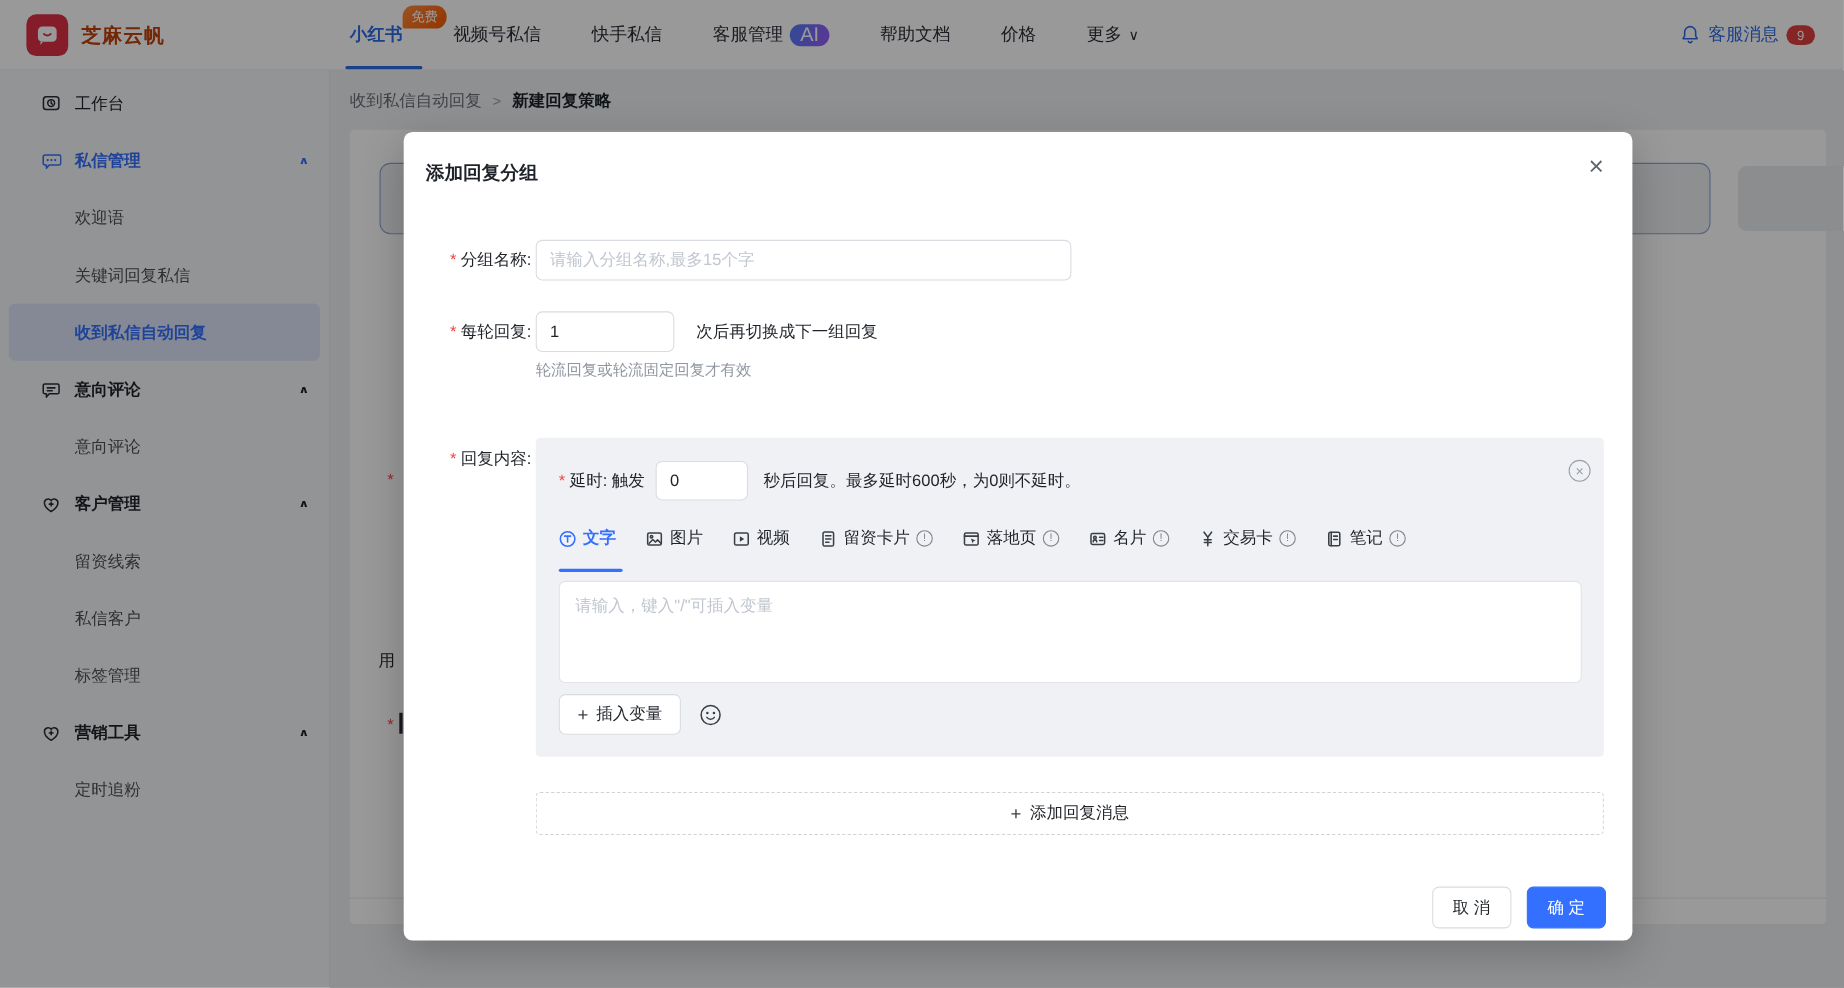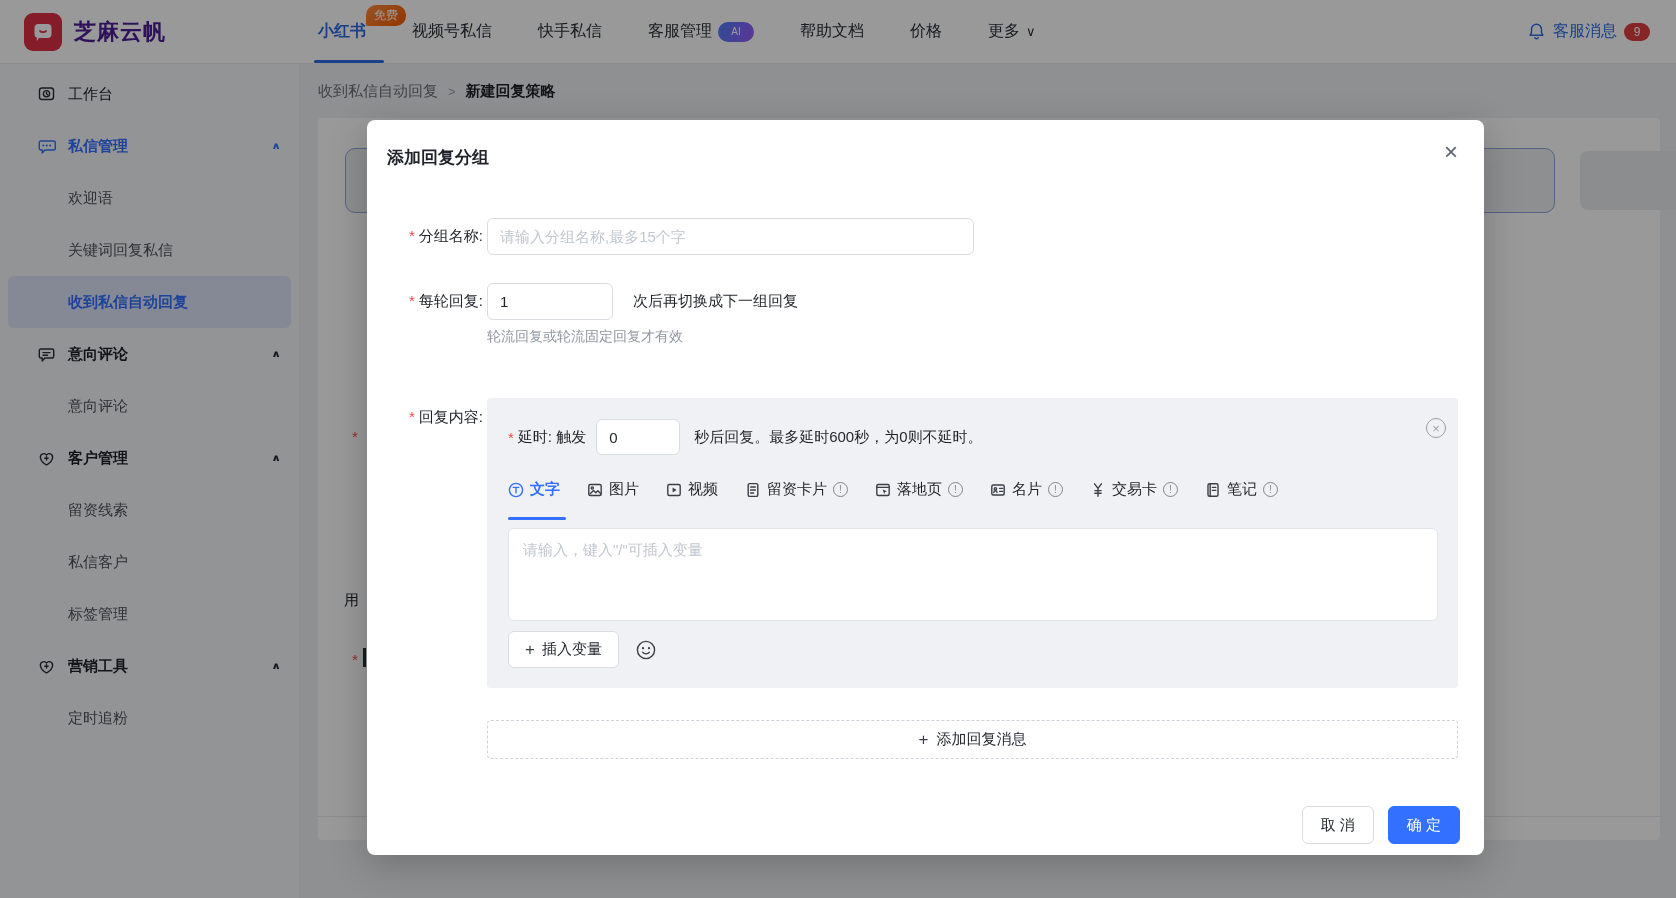--- a/index.html
+++ b/index.html
@@ -4,28 +4,28 @@
 <style>
   * { margin:0; padding:0; box-sizing:border-box; }
   html,body { background:#555; }
   body { font-family:"Liberation Sans","DejaVu Sans",sans-serif; }
   .page { position:relative; width:1676px; height:898px; background:#eef0f4; overflow:hidden; margin:0 auto; }
 
   
   .navbar { position:absolute; left:0; top:0; width:1676px; height:64px; background:#fff; border-bottom:1px solid #ebedf0; display:flex; align-items:center; z-index:1; }
   .brand { width:300px; display:flex; align-items:center; padding-left:24px; gap:12px; }
   .logo { width:38px; height:38px; border-radius:9px; background:#dd2f45; display:flex; align-items:center; justify-content:center; }
-  .brand-name { font-size:22px; font-weight:700; color:#4c1d95; letter-spacing:1px; }
+  .brand-name { font-size:18px; font-weight:700; color:#c2410c; letter-spacing:1px; }
   .nav-menu { display:flex; align-items:center; gap:46px; padding-left:18px; height:100%; }
   .nav-item { position:relative; height:100%; display:flex; align-items:center; font-size:16px; color:#2b2f36; cursor:pointer; }
   .nav-item .nav-label { position:relative; }
   .nav-item.active .nav-label { color:#2e6be6; font-weight:700; }
   .nav-item.active::after { content:""; position:absolute; bottom:0; left:-4px; width:70px; height:3px; background:#2e6be6; border-radius:2px; }
   .badge-free { position:absolute; top:-16px; right:-40px; background:linear-gradient(135deg,#ff8a3c,#f55a00); color:#fff; font-size:12px; padding:2px 8px; border-radius:10px 10px 10px 2px; font-weight:400; }
-  .badge-ai { display:inline-flex; align-items:center; justify-content:center; margin-left:6px; width:36px; height:20px; border-radius:10px; background:linear-gradient(110deg,#4f7dfc,#9a5bf7); color:#fff; font-size:10px; }
+  .badge-ai { display:inline-flex; align-items:center; justify-content:center; margin-left:6px; width:36px; height:20px; border-radius:10px; background:linear-gradient(110deg,#4f7dfc,#9a5bf7); color:#fff; font-size:18px; }
   .nav-chevron { margin-left:6px; font-size:13px; color:#2b2f36; }
   .nav-right { margin-left:auto; display:flex; align-items:center; gap:7px; padding-right:26px; color:#2e6be6; font-size:16px; cursor:pointer; }
   .msg-badge { background:#e03e3e; color:#fff; font-size:12px; min-width:26px; height:18px; border-radius:9px; display:flex; align-items:center; justify-content:center; padding:0 6px; }
 
   
   .sidebar { position:absolute; left:0; top:64px; width:300px; height:834px; background:#f6f7f9; border-right:1px solid #ebedf0; padding-top:4px; z-index:1; }
   .side-row { position:relative; height:52px; display:flex; align-items:center; padding:0 18px 0 36px; cursor:pointer; font-size:15px; color:#1f2329; }
   .side-row .s-icon { width:20px; height:20px; margin-right:12px; display:flex; align-items:center; justify-content:center; }
   .side-row.group { font-weight:700; }
   .side-row.group .chev { margin-left:auto; font-size:12px; color:#1f2329; transform:scaleY(.8); }

